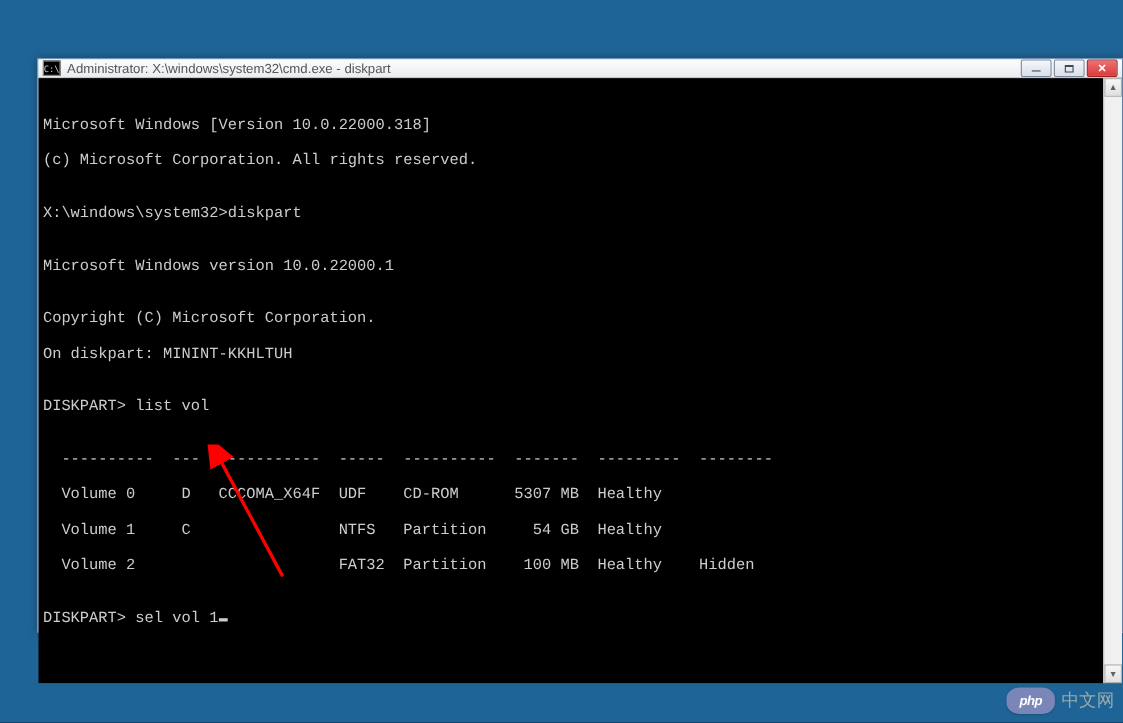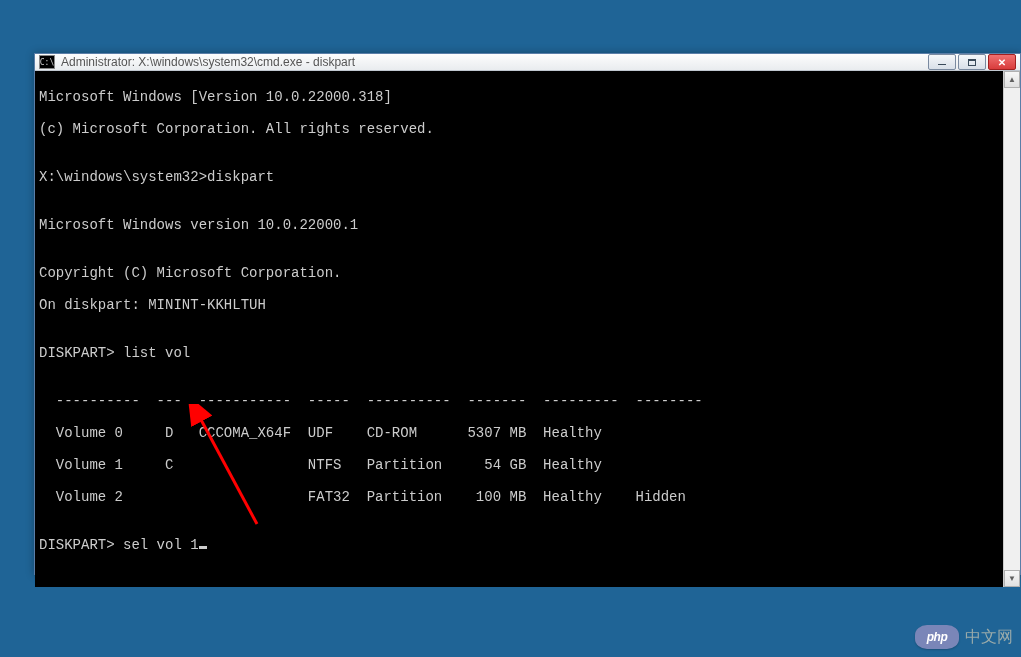--- a/index.html
+++ b/index.html
@@ -72,21 +72,21 @@
     .win-btn .min-line { width: 8px; height: 1.5px; background: #3a4a5a; margin-top: 5px; }
     .win-btn .max-box { width: 8px; height: 7px; border: 1.5px solid #3a4a5a; border-top-width: 2.5px; }
     .terminal-wrap {
       flex: 1;
       background: #000;
       position: relative;
       display: flex;
     }
     .terminal {
       flex: 1;
-      padding: 2px 4px;
+      padding: 19px 4px;
       font-family: Consolas, "Courier New", monospace;
       font-size: 14px;
       line-height: 16px;
       color: #cccccc;
       white-space: pre;
       overflow: hidden;
     }
     .scrollbar {
       width: 17px;
       background: #f0f0f0;

